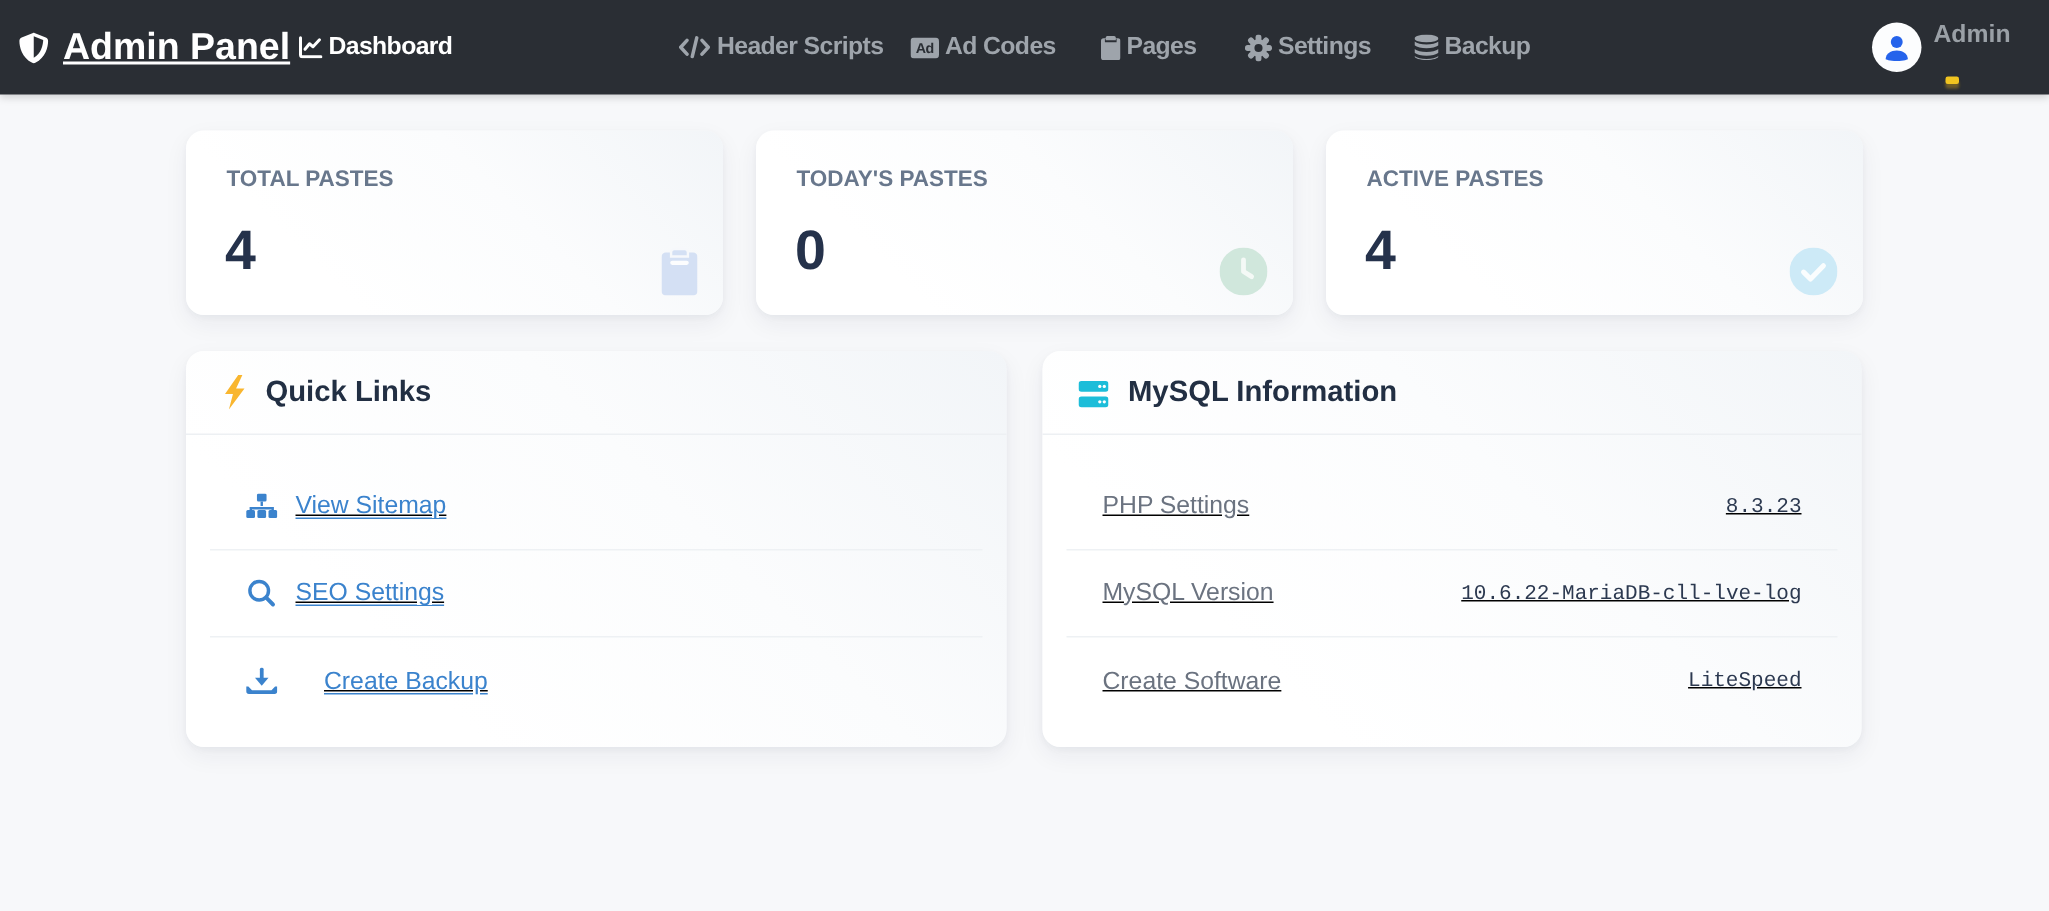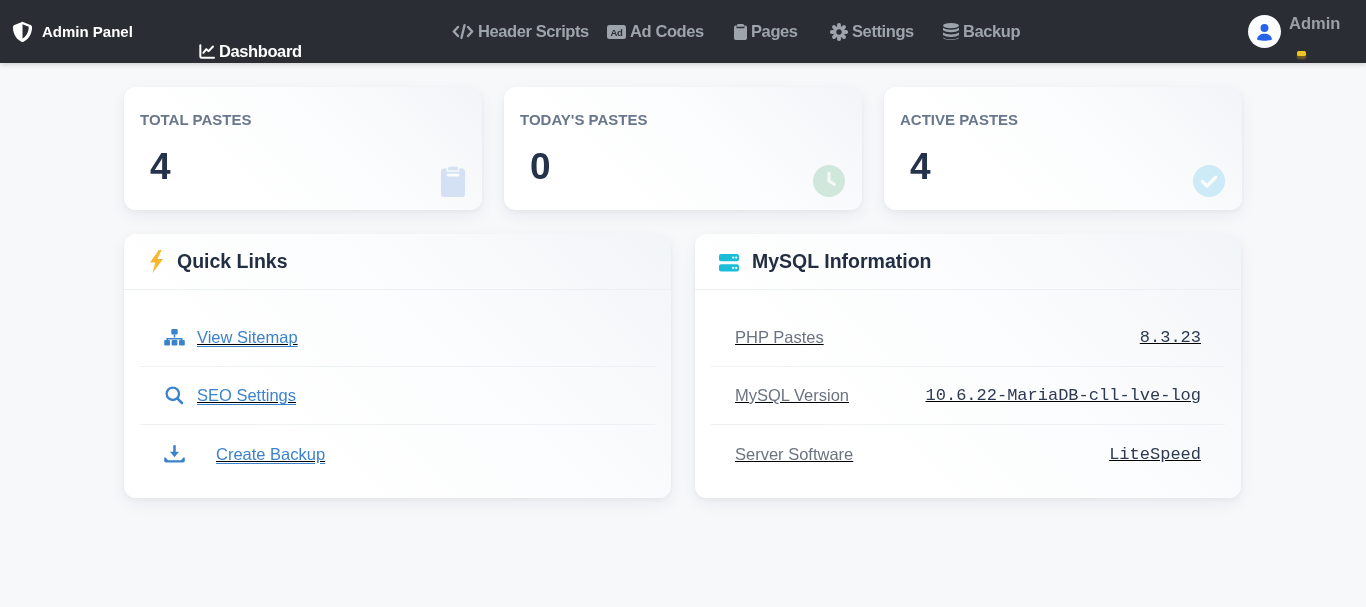--- a/index.html
+++ b/index.html
@@ -5,64 +5,64 @@
 <style>
   * { box-sizing: border-box; margin: 0; padding: 0; }
   html,body { width:1366px; height:607px; overflow:hidden; }
   body { background:#f7f8fa; font-family:"Liberation Sans", sans-serif; position:relative; }
 
   
   .navbar { position:absolute; left:0; top:0; width:1366px; height:63px;
     background:#2a2e34; box-shadow:0 2px 5px rgba(0,0,0,.15); }
   .brand { position:absolute; left:12px; top:0; height:63px; display:flex; align-items:center; }
   .brand svg { display:block; }
-  .brand-text { color:#fff; font-size:15px; font-weight:700; margin-left:9px; white-space:nowrap; }
+  .brand-text { color:#fff; font-size:25px; font-weight:700; margin-left:9px; white-space:nowrap;text-decoration:underline; }
   .nav-item { position:absolute; top:0; display:flex; align-items:center; height:63px;
     color:#9ea4ab; font-size:16.5px; font-weight:700; letter-spacing:-0.4px; text-decoration:none; }
   .nav-item svg { margin-right:4px; display:block; }
-  .ni1{left:199px;margin-top:20px;} .ni2{left:333px;} .ni3{left:452px;} .ni4{left:607px;justify-content:flex-end;}
+  .ni1{left:199px;} .ni2{left:333px;} .ni3{left:452px;} .ni4{left:607px;justify-content:flex-end;}
   .ni5{left:734px;} .ni6{left:830px;} .ni7{left:943px;}
   .nav-item.active { color:#fff; }
   .avatar { position:absolute; left:1248px; top:15px; width:33px; height:33px; border-radius:50%;
     background:#fcfdfe; display:flex; align-items:center; justify-content:center; }
   .user-name { position:absolute; left:1289px; top:0; height:47px; display:flex; align-items:center;
     color:#9aa0a6; font-size:16.5px; font-weight:700; }
   .chip { position:absolute; left:1297px; top:51px; width:9px; height:5px; background:#f0c420;
     border-radius:1.5px; box-shadow:0 3px 2px rgba(240,180,20,.35); }
 
   
   .card { position:absolute; background:linear-gradient(225deg,#f2f5f8 0%,#fbfcfd 40%,#ffffff 75%);
     border-radius:12px; box-shadow:0 2px 4px rgba(30,40,70,.04), 0 6px 16px rgba(30,40,70,.06); }
 
   
   .stat1 { left:124px; top:87px;  width:358px; height:123px; }
   .stat2 { left:504px; top:87px;  width:358px; height:123px; }
   .stat3 { left:884px; top:87px;  width:358px; height:123px; }
-  .s-label { position:absolute; left:16px; top:24px; font-size:15px; font-weight:700;
+  .s-label { position:absolute; left:27px; top:24px; font-size:15px; font-weight:700;
     color:#68778c; letter-spacing:0; }
   .s-num { position:absolute; left:26px; top:58px; font-size:37px; font-weight:700;
     color:#25324b; line-height:1.2; }
   .s-icon { position:absolute; right:17px; bottom:13px; }
   .s-icon svg { display:block; }
 
   
   .ql { left:124px; top:234px; width:547px; height:264px; }
   .si { left:695px; top:234px; width:546px; height:264px; }
   .card-header { height:56px; padding:0 25px; display:flex; align-items:center;
     border-bottom:1px solid #edf0f3; }
   .card-header svg { display:block; }
   .card-title { font-size:19.5px; font-weight:700; color:#222f43; margin-left:13px; }
   .card-list { padding:19px 16px 16px;text-decoration:underline; }
   .row-item { height:58px; display:flex; align-items:center; padding:0 24px;
     border-bottom:1px solid #eef1f4; }
   .row-item:last-child { border-bottom:none;gap:19px; }
   .link { font-size:16.5px; color:#3b83cd; text-decoration:underline; text-underline-offset:3px; }
   .row-item .ic { width:21px; margin-right:12px; display:flex; justify-content:center; }
   .si-label { font-size:16.5px; color:#6b7380; }
-  .si-val { margin-left:auto; font-family:"Liberation Mono", monospace; font-size:17px;
+  .si-val { margin-left:auto; font-family:"Liberation Mono", monospace; font-size:14px;
     color:#2c3950; }
 </style>
 </head>
 <body>
 
 <div class="navbar">
   <div class="brand">
     <svg width="21" height="22" viewBox="0 0 512 512">
       <path fill="#ffffff" d="M256 8c4 0 8 .9 11.8 2.6l184 76.6c21.5 8.9 37.5 30.1 37.4 55.3-.5 96.6-40.2 273.4-208 353.7-16 7.7-34.4 7.7-50.4 0C62.9 415.9 23.2 239.1 22.7 142.5c-.1-25.2 15.9-46.4 37.4-55.3l184-76.6C248 8.9 252 8 256 8z"></path>
       <path fill="#2a2e34" d="M256 64l153 63.7c-.4 82.4-34.5 222.2-153 287.8z"></path>
@@ -210,25 +210,25 @@
       <rect x="0" y="10.3" width="20" height="7.2" rx="2" fill="#1cbdd9"></rect>
       <circle cx="14.2" cy="3.6" r="1.1" fill="#fff"></circle>
         <circle cx="17.2" cy="3.6" r="1.1" fill="#fff"></circle>
       <circle cx="14.2" cy="13.9" r="1.1" fill="#fff"></circle>
         <circle cx="17.2" cy="13.9" r="1.1" fill="#fff"></circle>
     </svg>
     <span class="card-title">MySQL Information</span>
   </div>
   <div class="card-list">
     <div class="row-item">
-      <span class="si-label">PHP Pastes</span>
+      <span class="si-label">PHP Settings</span>
       <span class="si-val">8.3.23</span>
     </div>
     <div class="row-item">
       <span class="si-label">MySQL Version</span>
       <span class="si-val">10.6.22-MariaDB-cll-lve-log</span>
     </div>
     <div class="row-item">
-      <span class="si-label">Server Software</span>
+      <span class="si-label">Create Software</span>
       <span class="si-val">LiteSpeed</span>
     </div>
   </div>
 </div>
 
 </body></html>

